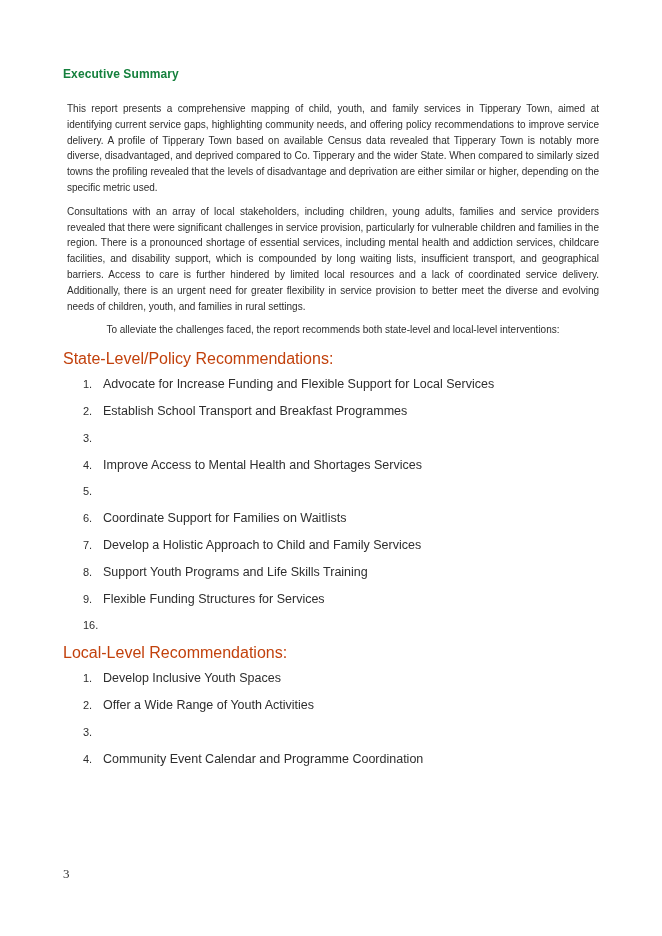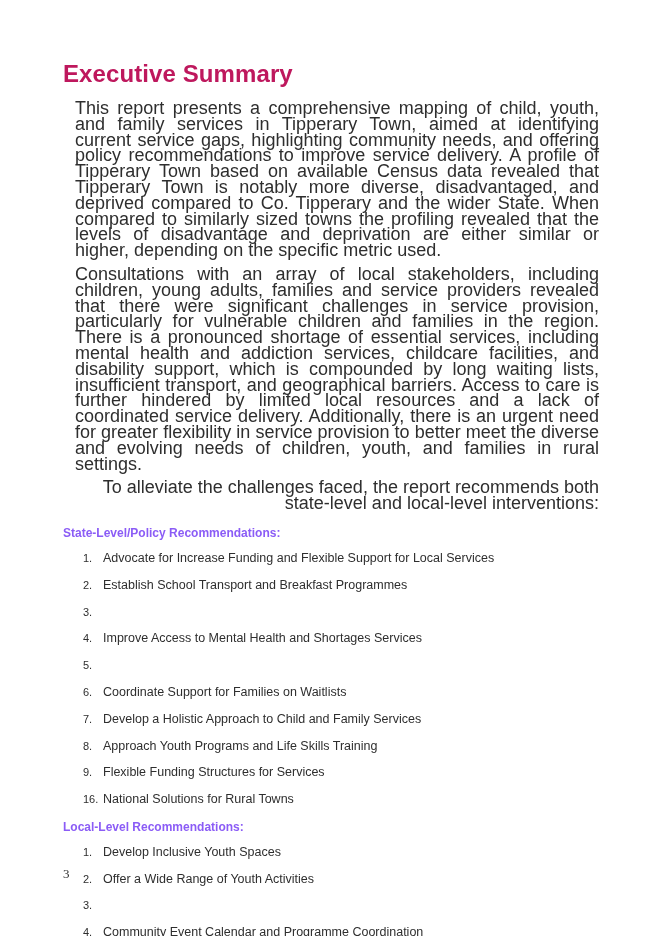--- a/index.html
+++ b/index.html
@@ -1,22 +1,22 @@
 <!DOCTYPE html>
 <html><head>
   <meta charset="utf-8">
   <style>
     html, body { margin: 0; padding: 0; background: #ffffff; }
     body { width: 662px; height: 936px; position: relative; overflow: hidden;
       font-family: "Liberation Sans", sans-serif; color: #2a2a2a; }
     .page { position: absolute; left: 63px; top: 60px; width: 536px; }
-    h1 { margin: 0 0 13px 0; font-size: 24px; font-weight: bold; color: #be185d; letter-spacing: 0.1px; line-height: 28px; }
-    p { margin: 0 0 8px 12px; font-size: 18px; line-height: 15.8px; text-align: justify; color: #2e2e2e; }
-    p.last { text-align: right; margin-bottom: 10px; }
-    h2 { margin: 0 0 4px 0; font-size: 12px; font-weight: bold; color: #8b5cf6; line-height: 22px; }
+    h1 { margin: 0 0 13px 0; font-size: 12px; font-weight: bold; color: #15803d; letter-spacing: 0.1px; line-height: 28px; }
+    p { margin: 0 0 8px 4px; font-size: 10px; line-height: 15.8px; text-align: justify; color: #2e2e2e; }
+    p.last { text-align: center; margin-bottom: 10px; }
+    h2 { margin: 0 0 4px 0; font-size: 16px; font-weight: normal; color: #c2410c; line-height: 22px; }
     ol { list-style: none; margin: 0; padding: 0; }
     ol li { display: flex; font-size: 12.5px; color: #2e2e2e; height: 26.8px; line-height: 20px; }
     ol li .num { width: 40px; padding-left: 20px; box-sizing: border-box; font-size: 11px; }
     ol.local { margin-bottom: 0; }
     .pagenum { position: absolute; left: 63px; top: 866px; font-size: 13px; color: #2e2e2e; font-family: "Liberation Serif", serif; }
   </style>
 </head>
 <body>
 
 <div class="page">
@@ -48,29 +48,28 @@
     <li>
         <span class="num">6.</span>
         <span>Coordinate Support for Families on Waitlists</span>
       </li>
     <li>
         <span class="num">7.</span>
         <span>Develop a Holistic Approach to Child and Family Services</span>
       </li>
     <li>
         <span class="num">8.</span>
-        <span>Approach Youth Programs and Life Skills Training</span>
+        <span>Support Youth Programs and Life Skills Training</span>
       </li>
     <li>
         <span class="num">9.</span>
         <span>Flexible Funding Structures for Services</span>
       </li>
     <li>
         <span class="num">16.</span>
-        <span>National Solutions for Rural Towns</span>
       </li>
   </ol>
 
   <h2>Local-Level Recommendations:</h2>
   <ol class="local">
     <li>
         <span class="num">1.</span>
         <span>Develop Inclusive Youth Spaces</span>
       </li>
     <li>

